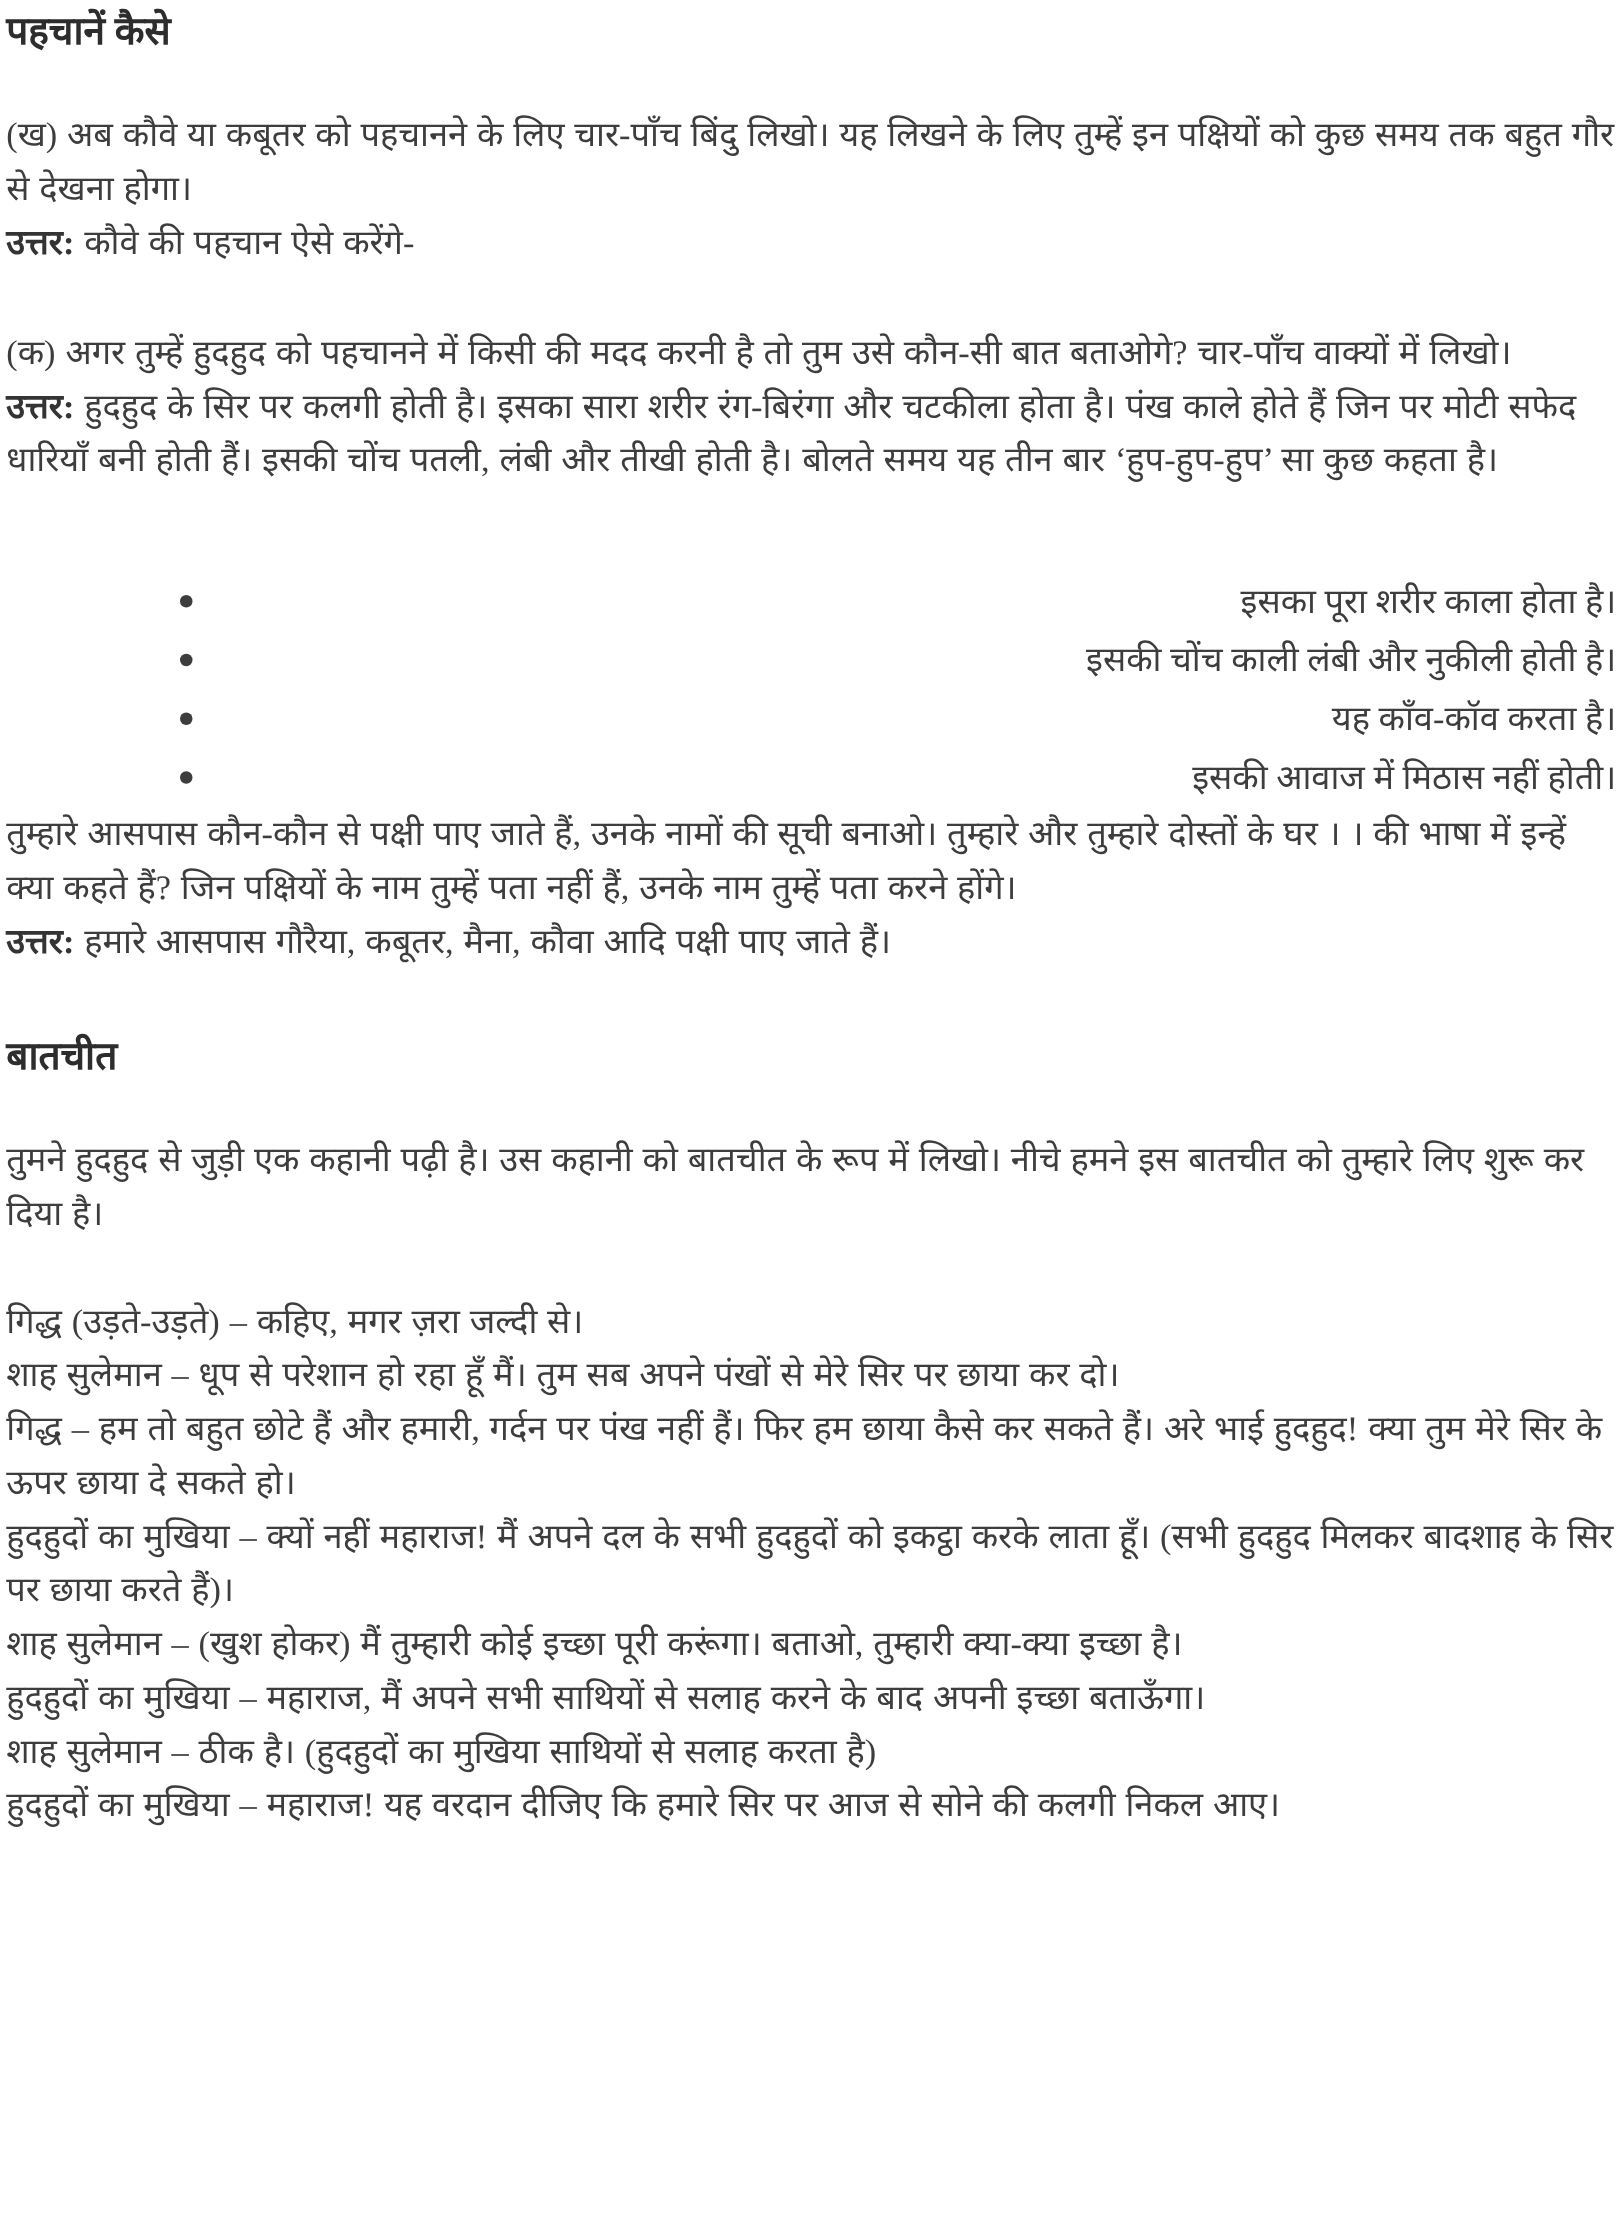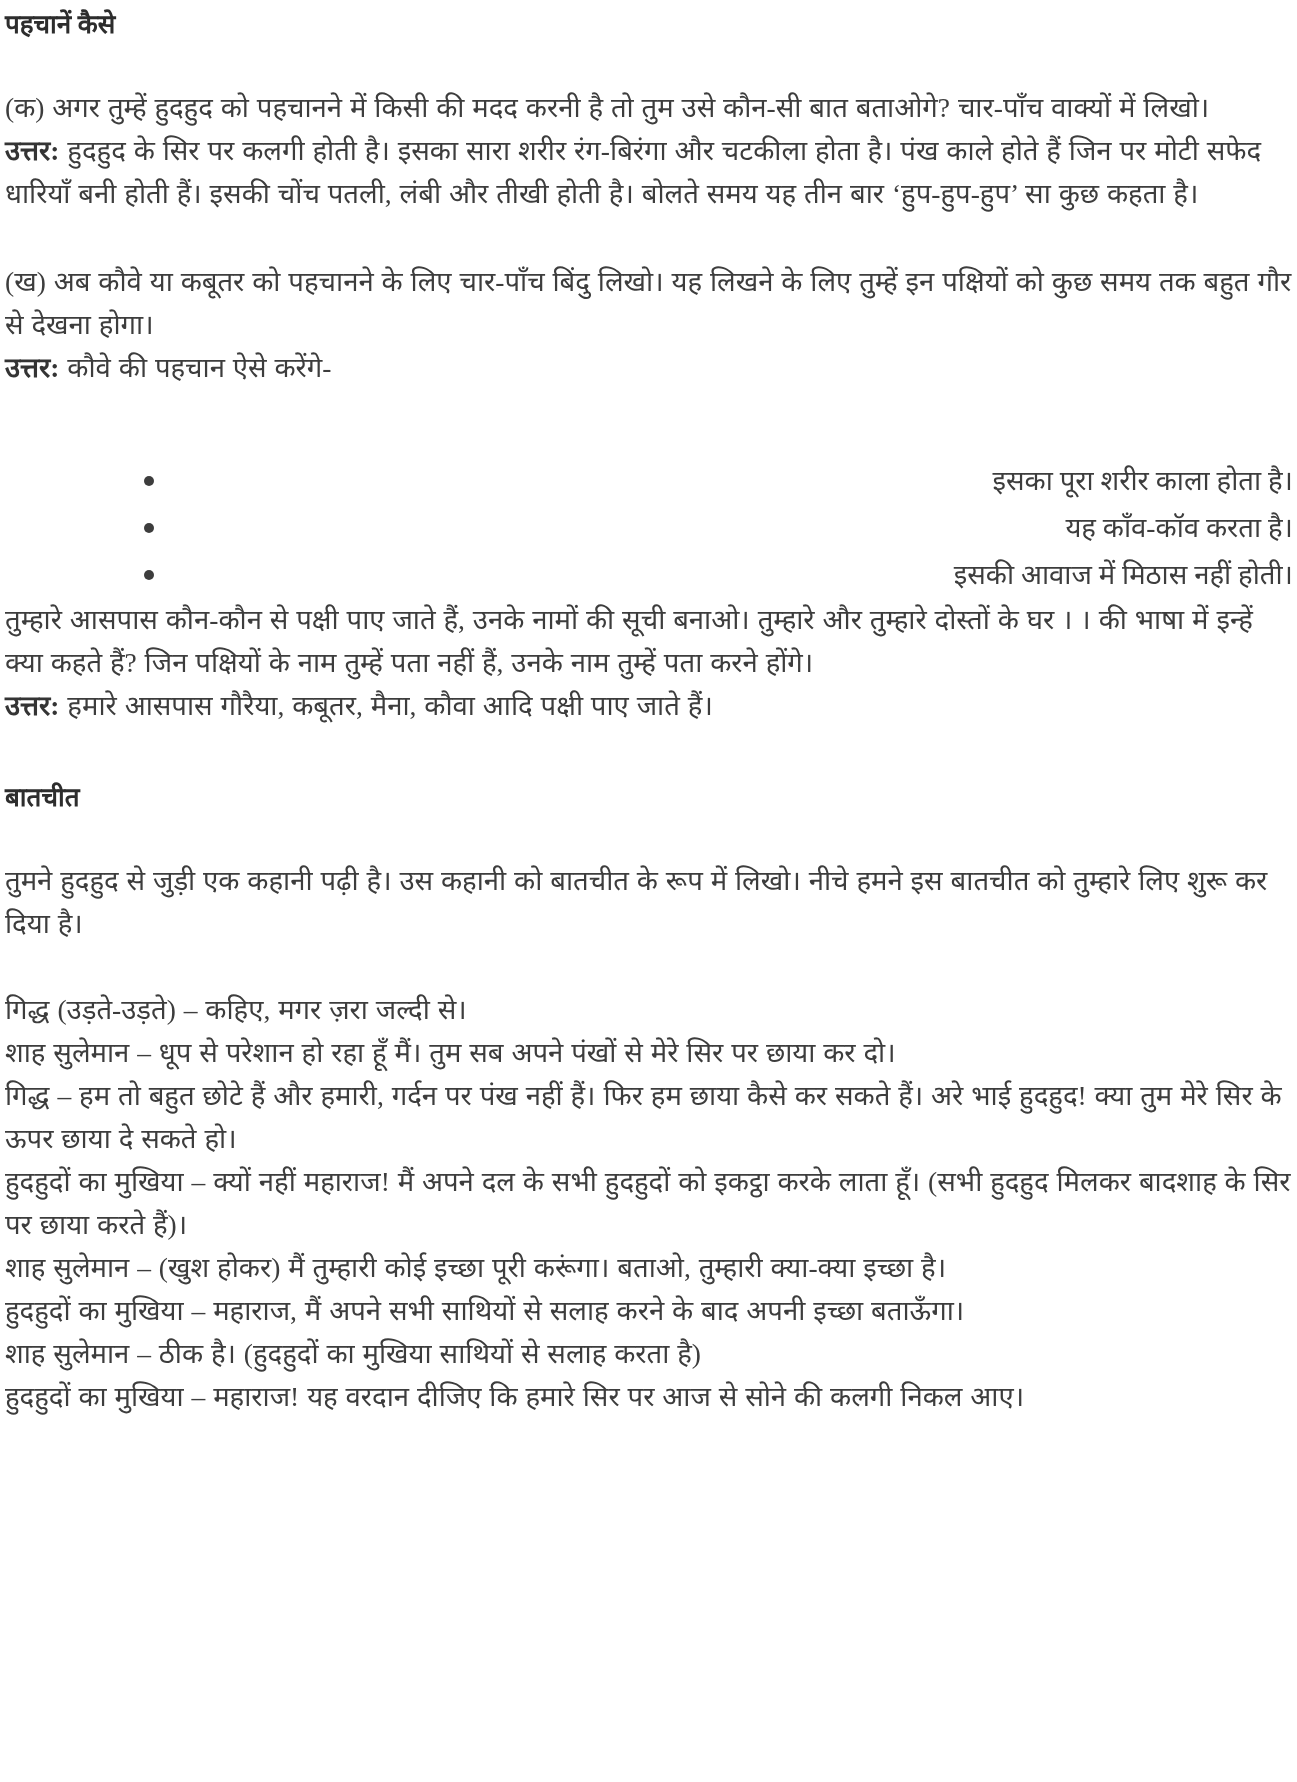--- a/index.html
+++ b/index.html
@@ -9,21 +9,21 @@
   }
   body {
     width: 1297px;
     color: #3d3d3d;
     font-family: "Liberation Serif", "DejaVu Serif", serif;
   }
   .doc {
     padding: 4px 4px 0 5px;
   }
   h2.h {
-    font-size: 26px;
+    font-size: 31px;
     font-weight: 700;
     color: #2d2d2d;
     line-height: 38px;
     margin: 52px 0 42px 0;
   }
   h2.h.first {
     margin-top: 2px;
   }
   .para {
     font-size: 27.5px;
@@ -62,33 +62,34 @@
   }
 </style>
 </head>
 <body>
 
 <main class="doc">
 
   <h2 class="h first">पहचानें कैसे</h2>
 
   <p class="para">
+    <span>(ख) अब कौवे या कबूतर को पहचानने के लिए चार-पाँच बिंदु लिखो। यह लिखने के लिए तुम्हें इन पक्षियों को कुछ समय तक बहुत गौर से देखना होगा।</span><br>
+    <strong class="lbl">उत्तर:</strong>
+    <span>कौवे की पहचान ऐसे करेंगे-</span>
+  </p>
+
+  <p class="para">
     <span>(क) अगर तुम्हें हुदहुद को पहचानने में किसी की मदद करनी है तो तुम उसे कौन-सी बात बताओगे? चार-पाँच वाक्यों में लिखो।</span><br>
     <strong class="lbl">उत्तर:</strong>
     <span>हुदहुद के सिर पर कलगी होती है। इसका सारा शरीर रंग-बिरंगा और चटकीला होता है। पंख काले होते हैं जिन पर मोटी सफेद धारियाँ बनी होती हैं। इसकी चोंच पतली, लंबी और तीखी होती है। बोलते समय यह तीन बार ‘हुप-हुप-हुप’ सा कुछ कहता है।</span>
   </p>
 
-  <p class="para">
-    <span>(ख) अब कौवे या कबूतर को पहचानने के लिए चार-पाँच बिंदु लिखो। यह लिखने के लिए तुम्हें इन पक्षियों को कुछ समय तक बहुत गौर से देखना होगा।</span><br>
-    <strong class="lbl">उत्तर:</strong>
-    <span>कौवे की पहचान ऐसे करेंगे-</span>
-  </p>
-
   <ul class="bullets">
     <li><span>इसका पूरा शरीर काला होता है।</span></li>
+    <li><span>इसकी चोंच काली लंबी और नुकीली होती है।</span></li>
     <li><span>यह काँव-कॉव करता है।</span></li>
     <li><span>इसकी आवाज में मिठास नहीं होती।</span></li>
   </ul>
 
 
   <p class="para">
     <span>तुम्हारे आसपास कौन-कौन से पक्षी पाए जाते हैं, उनके नामों की सूची बनाओ। तुम्हारे और तुम्हारे दोस्तों के घर । । की भाषा में इन्हें क्या कहते हैं? जिन पक्षियों के नाम तुम्हें पता नहीं हैं, उनके नाम तुम्हें पता करने होंगे।</span><br>
     <strong class="lbl">उत्तर:</strong>
     <span>हमारे आसपास गौरैया, कबूतर, मैना, कौवा आदि पक्षी पाए जाते हैं।</span>
   </p>

